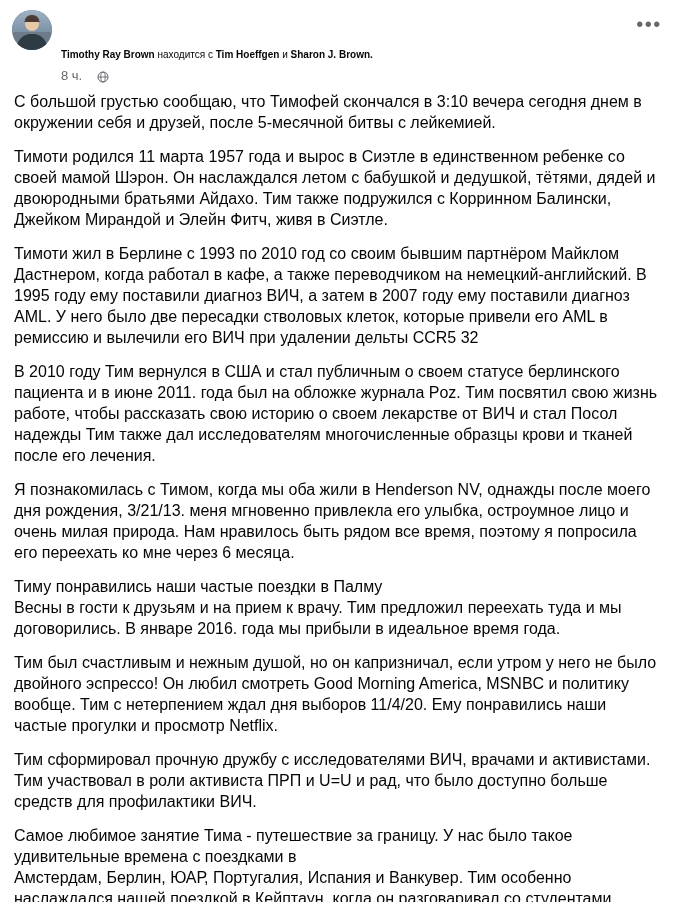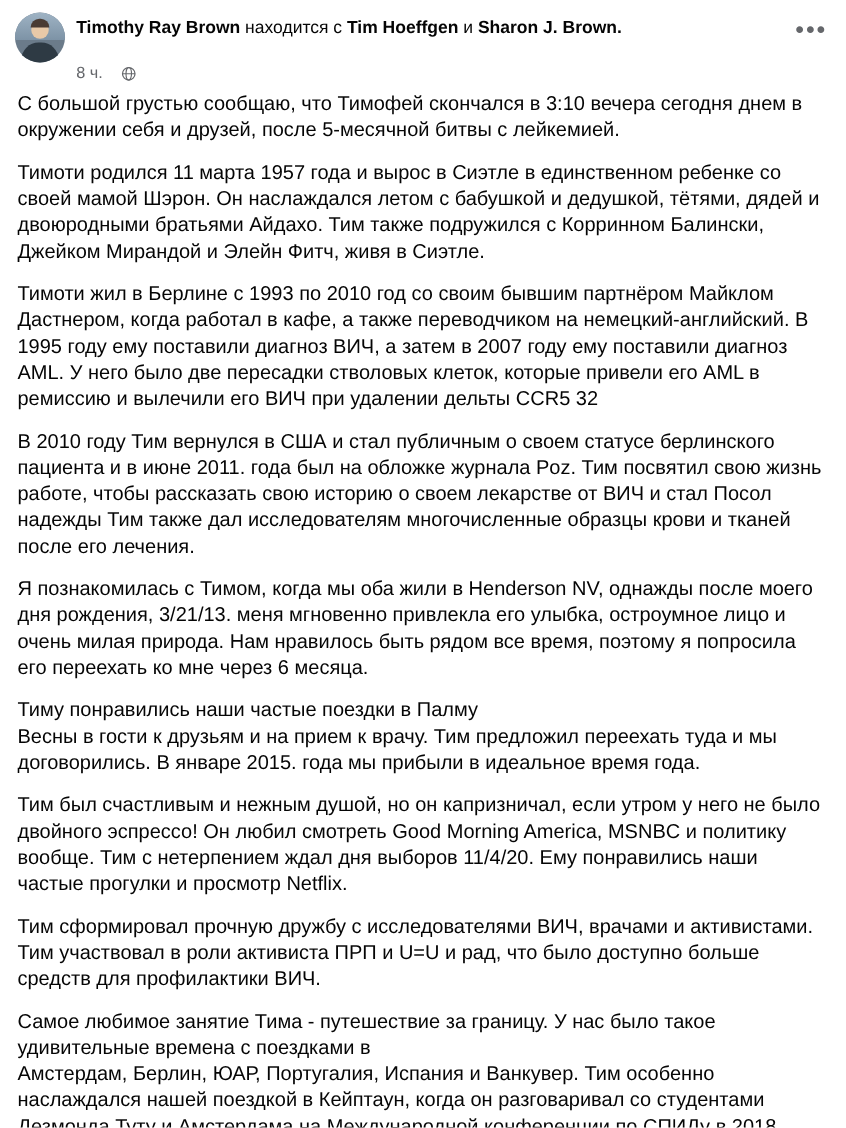--- a/index.html
+++ b/index.html
@@ -71,37 +71,38 @@
     height: 7px;
     border-radius: 8px 8px 0 0;
     background: #4a3b33;
   }
   .header-text {
     flex: 1 1 auto;
     min-width: 0;
     padding-top: 1px;
   }
   .name-line {
-    font-size: 14px;
+    font-size: 10px;
     line-height: 20px;
     color: #050505;
+    margin-top: 34px;
   }
   .name-line .person {
     font-weight: bold;
     color: #050505;
   }
   .name-line .plain {
     font-weight: normal;
     color: #050505;
   }
   .meta-line {
     font-size: 13px;
     line-height: 18px;
     color: #65676b;
-    margin-top: 18px;
+    margin-top: 2px;
     display: flex;
     align-items: center;
     gap: 15px;
   }
   .globe-icon {
     display: inline-block;
     width: 12px;
     height: 12px;
     position: relative;
   }
@@ -170,21 +171,21 @@
     <div class="more-button">•••</div>
   </div>
 
   <div class="post-body">
     <p class="para">С большой грустью сообщаю, что Тимофей скончался в 3:10 вечера сегодня днем в окружении себя и друзей, после 5-месячной битвы с лейкемией.</p>
     <p class="para">Тимоти родился 11 марта 1957 года и вырос в Сиэтле в единственном ребенке со своей мамой Шэрон. Он наслаждался летом с бабушкой и дедушкой, тётями, дядей и двоюродными братьями Айдахо. Тим также подружился с Корринном Балински, Джейком Мирандой и Элейн Фитч, живя в Сиэтле.</p>
     <p class="para">Тимоти жил в Берлине с 1993 по 2010 год со своим бывшим партнёром Майклом Дастнером, когда работал в кафе, а также переводчиком на немецкий-английский. В 1995 году ему поставили диагноз ВИЧ, а затем в 2007 году ему поставили диагноз AML. У него было две пересадки стволовых клеток, которые привели его AML в ремиссию и вылечили его ВИЧ при удалении дельты CCR5 32</p>
     <p class="para">В 2010 году Тим вернулся в США и стал публичным о своем статусе берлинского пациента и в июне 2011. года был на обложке журнала Poz. Тим посвятил свою жизнь работе, чтобы рассказать свою историю о своем лекарстве от ВИЧ и стал Посол надежды Тим также дал исследователям многочисленные образцы крови и тканей после его лечения.</p>
     <p class="para">Я познакомилась с Тимом, когда мы оба жили в Henderson NV, однажды после моего дня рождения, 3/21/13. меня мгновенно привлекла его улыбка, остроумное лицо и очень милая природа. Нам нравилось быть рядом все время, поэтому я попросила его переехать ко мне через 6 месяца.</p>
     <p class="para">Тиму понравились наши частые поездки в Палму
-Весны в гости к друзьям и на прием к врачу. Тим предложил переехать туда и мы договорились. В январе 2015. года мы прибыли в идеальное время года.</p>
+Весны в гости к друзьям и на прием к врачу. Тим предложил переехать туда и мы договорились. В январе 2016. года мы прибыли в идеальное время года.</p>
     <p class="para">Тим был счастливым и нежным душой, но он капризничал, если утром у него не было двойного эспрессо! Он любил смотреть Good Morning America, MSNBC и политику вообще. Тим с нетерпением ждал дня выборов 11/4/20. Ему понравились наши частые прогулки и просмотр Netflix.</p>
     <p class="para">Тим сформировал прочную дружбу с исследователями ВИЧ, врачами и активистами. Тим участвовал в роли активиста ПРП и U=U и рад, что было доступно больше средств для профилактики ВИЧ.</p>
     <p class="para">Самое любимое занятие Тима - путешествие за границу. У нас было такое удивительные времена с поездками в
 Амстердам, Берлин, ЮАР, Португалия, Испания и Ванкувер. Тим особенно наслаждался нашей поездкой в Кейптаун, когда он разговаривал со студентами Дезмонда Туту и Амстердама на Международной конференции по СПИДу в 2018. году.</p>
     <p class="para">Мне действительно повезло, что мы жили вместе, и но разбит сердце, что мой герой ушел. Тим был действительно самым милым человеком на свете. Дух Тима будет жить дальше и любовь и поддержка родных и друзей помогут мне пережить это самое трудное время.
 Празднуйте жизнь Тима и всегда есть надежда.</p>
   </div>
 
 </div>
 

